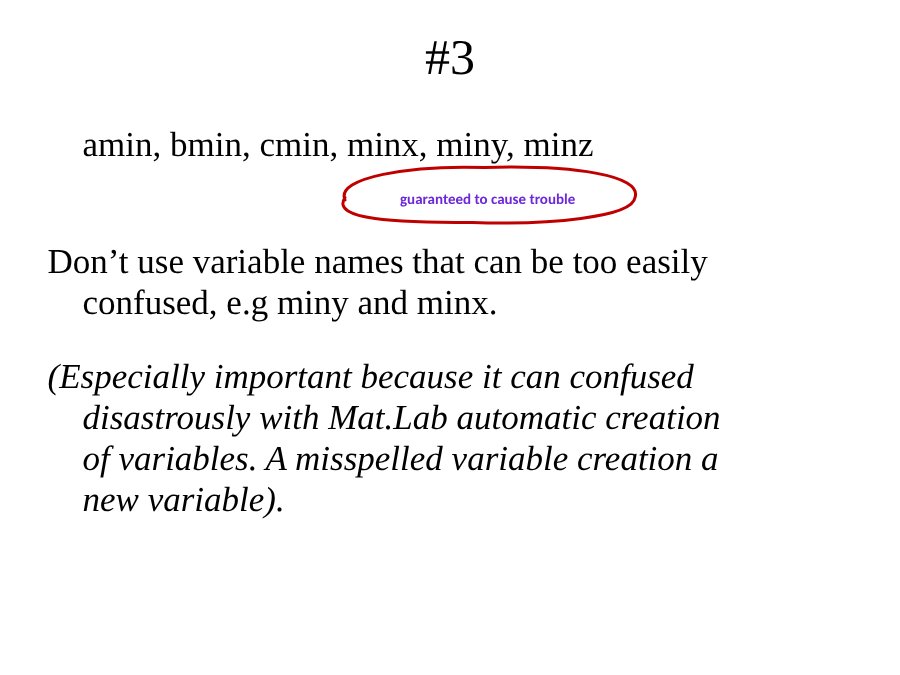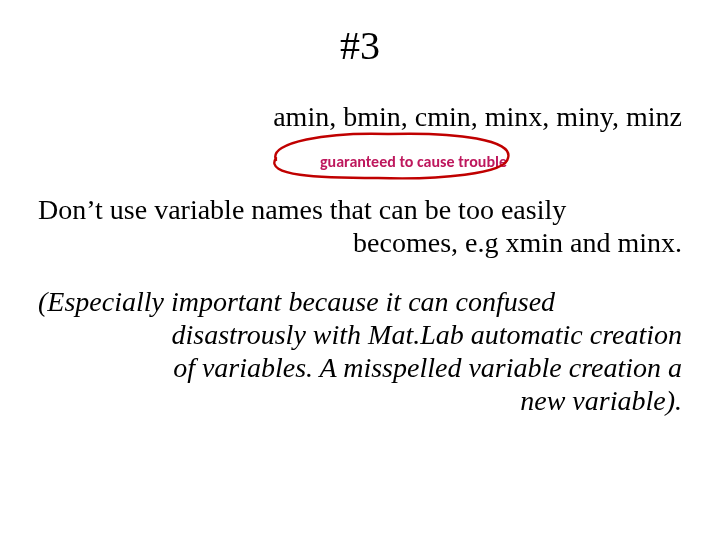--- a/index.html
+++ b/index.html
@@ -34,35 +34,34 @@
     font-size: 28px;
     line-height: 1.18;
   }
   .para {
     margin: 0 0 18px 0;
     text-indent: 0;
   }
   .para .cont {
     display: block;
     padding-left: 28px;
-    text-align: right;
   }
   .annotation-wrap {
     position: relative;
     height: 28px;
     margin-bottom: 14px;
   }
   .annotation {
     position: absolute;
     left: 282px;
     top: 2px;
     font-family: Calibri, Arial, sans-serif;
-    font-size: 16px;
+    font-size: 12px;
     font-weight: bold;
-    color: #be185d;
+    color: #6d28d9;
     white-space: nowrap;
   }
   .italic {
     font-style: italic;
   }
   .ellipse-overlay {
     position: absolute;
     pointer-events: none;
   }
 </style>
@@ -78,21 +77,21 @@
     <div class="para">
       <span class="cont">amin, bmin, cmin, minx, miny, minz</span>
     </div>
 
     <div class="annotation-wrap">
       <span class="annotation">guaranteed to cause trouble</span>
     </div>
 
     <div class="para">
       <span>Don’t use variable names that can be too easily</span>
-      <span class="cont">becomes, e.g xmin and minx.</span>
+      <span class="cont">confused, e.g miny and minx.</span>
     </div>
 
     <div class="para italic" style="margin-top:26px;">
       <span>(Especially important because it can confused</span>
       <span class="cont">disastrously with Mat.Lab automatic creation</span>
       <span class="cont">of variables. A misspelled variable creation a</span>
       <span class="cont">new variable).</span>
     </div>
 
   </div>

